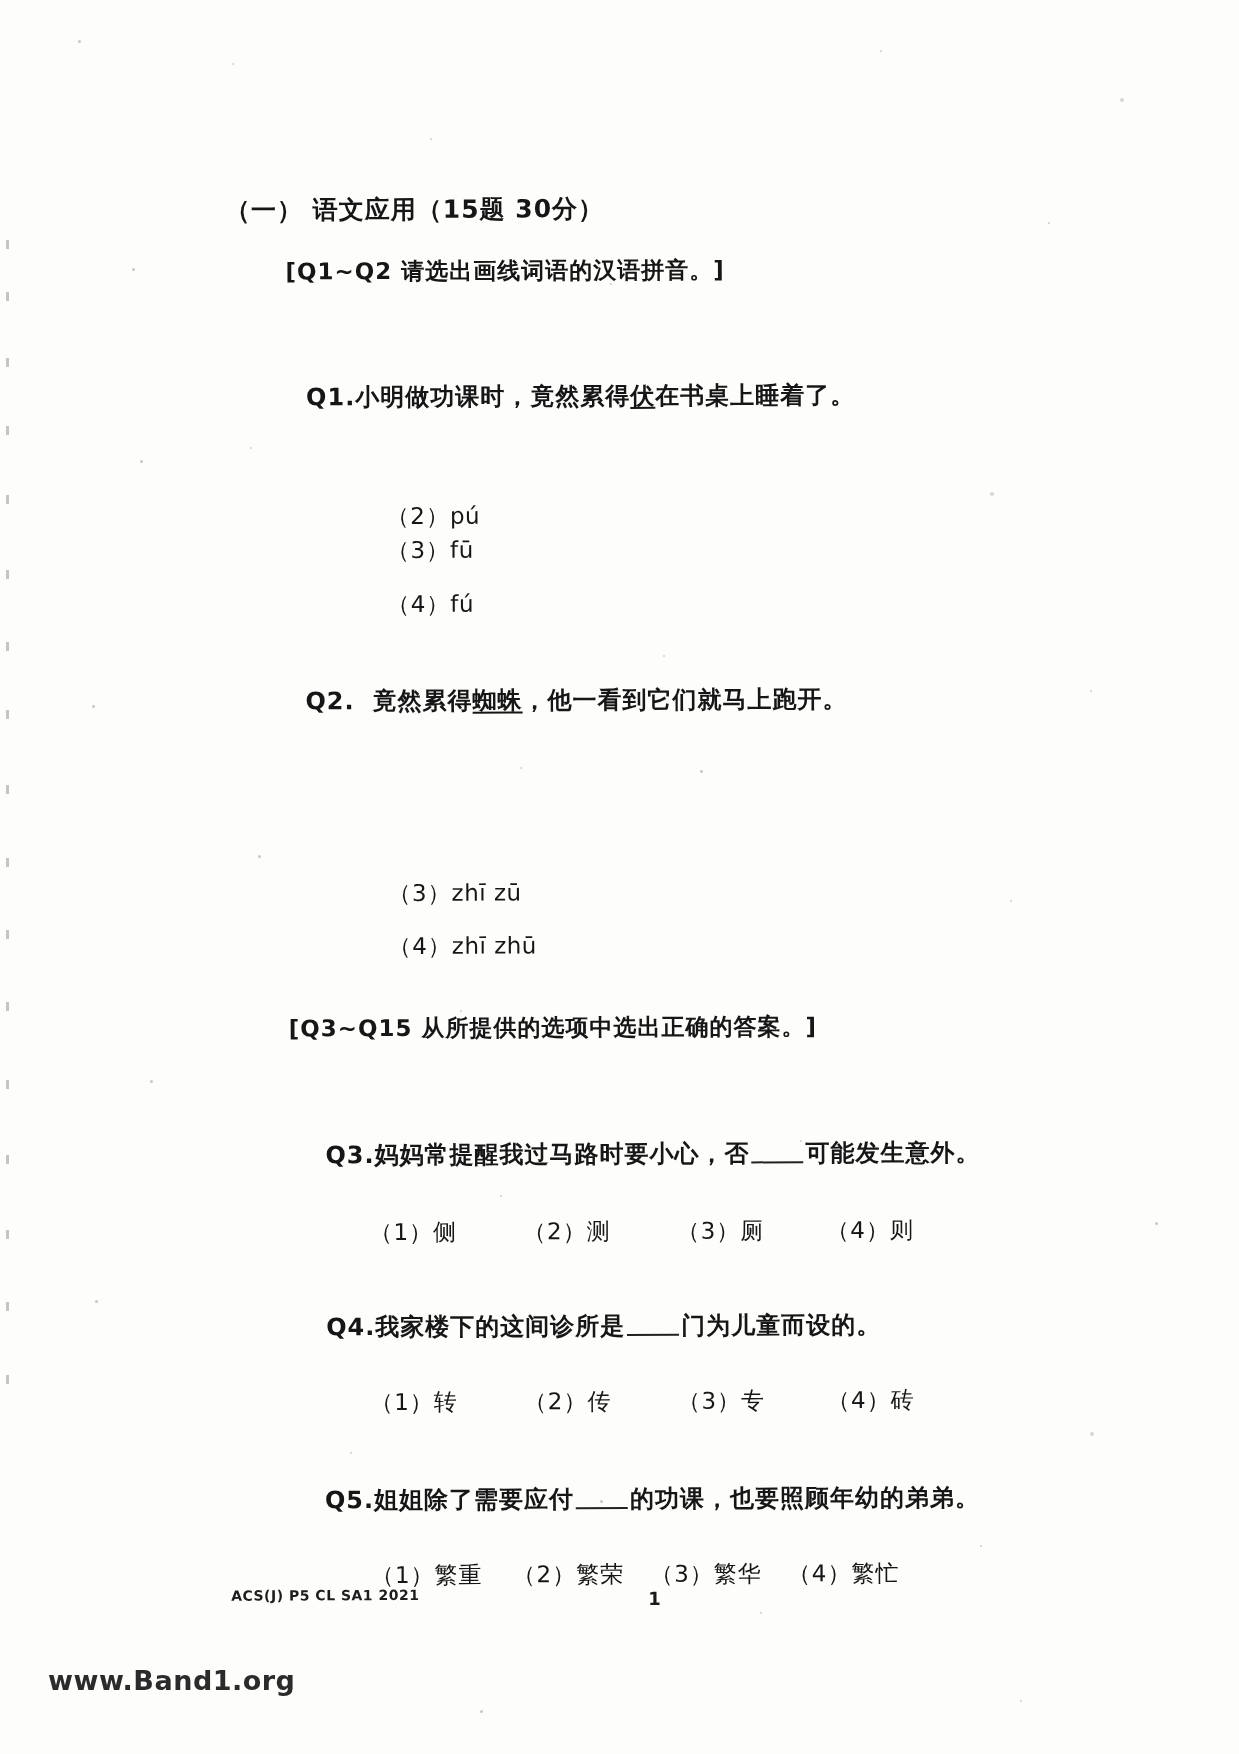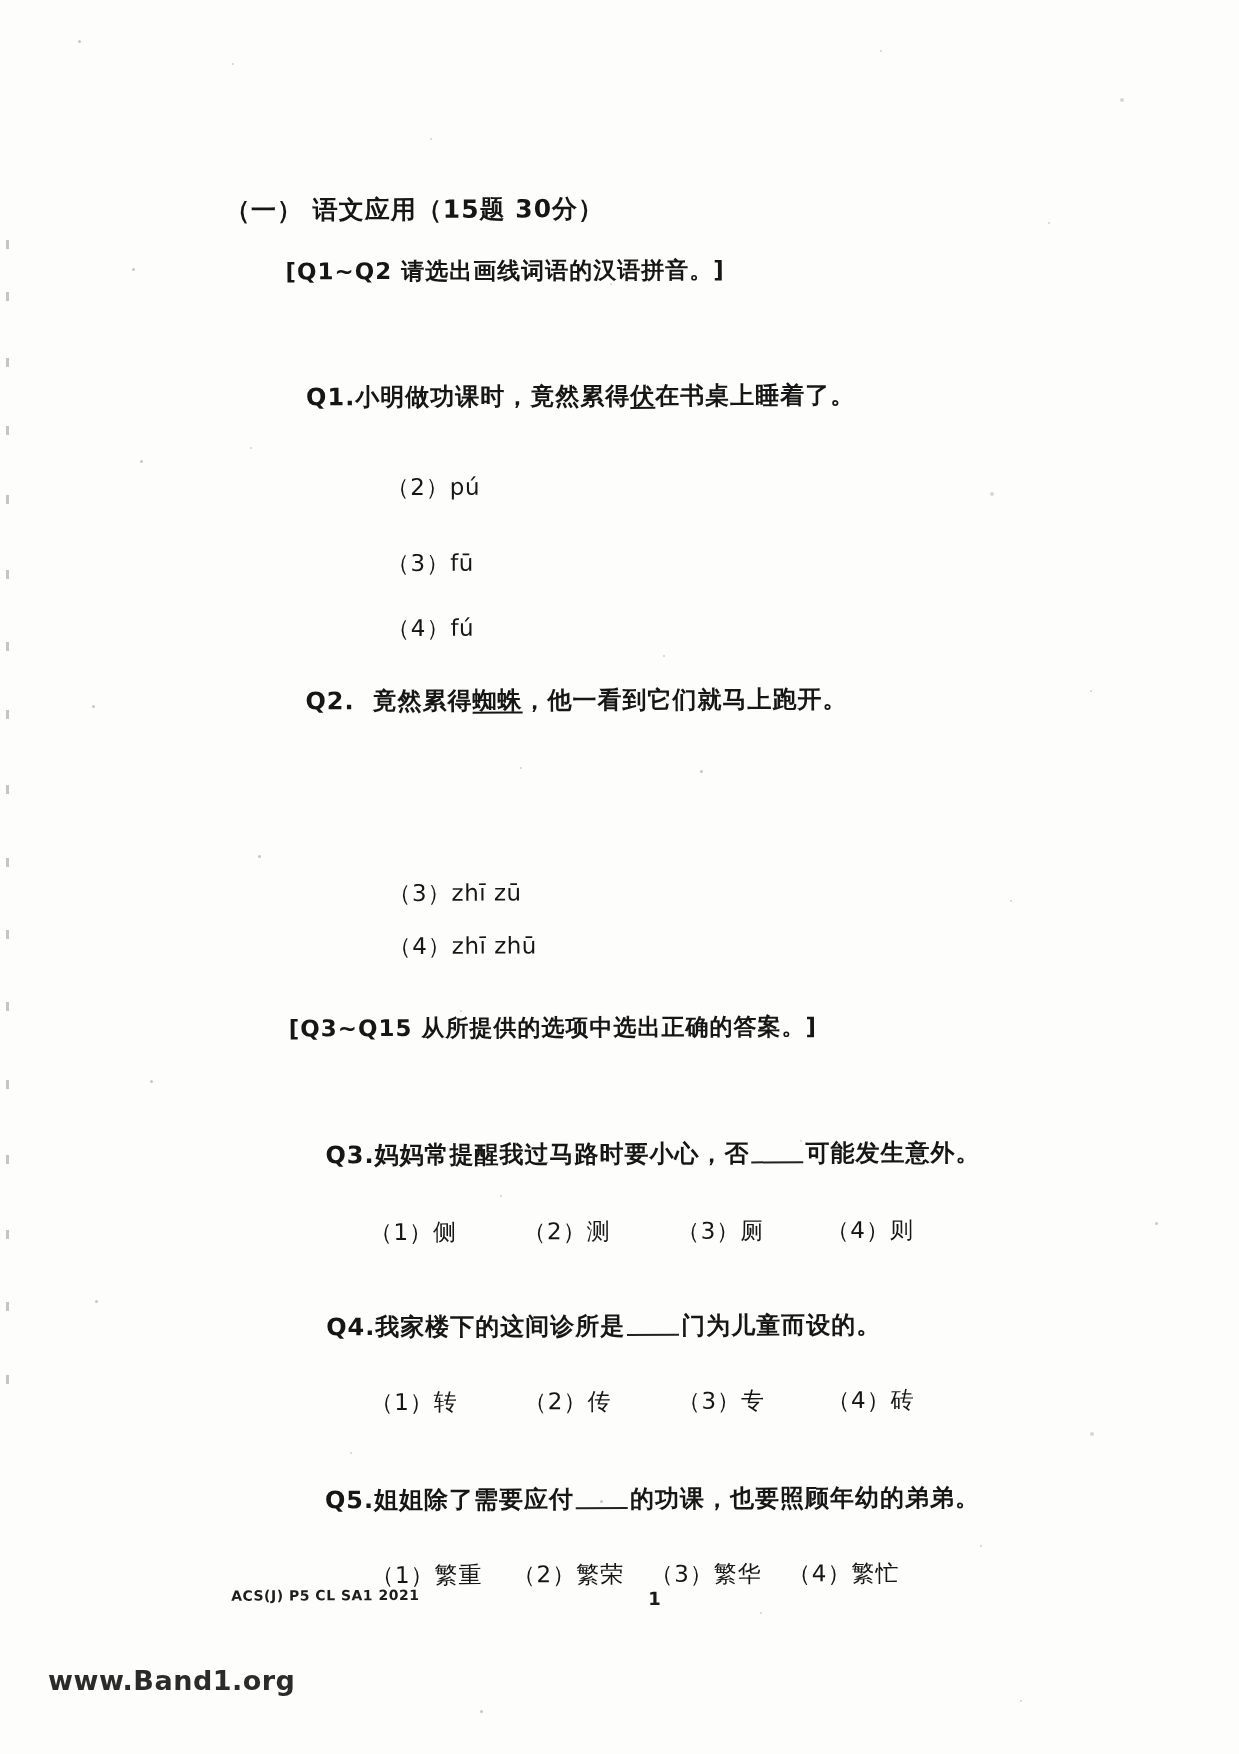--- a/index.html
+++ b/index.html
@@ -198,27 +198,27 @@
   <div class="content skew">
 
     <div class="line sec-title cjk" style="left:228px;top:192px">（一） 语文应用（15题 30分）</div>
 
     <div class="line instr cjk" style="left:288px;top:255px">[Q1~Q2 请选出画线词语的汉语拼音。]</div>
 
     <div class="line qtext cjk" style="left:252px;top:352px">
       <span>Q1.</span><span>小明做功课时，竟然累得</span><span class="underline-word">伏</span><span>在书桌上睡着了。</span>
     </div>
 
-    <div class="line opt cjk" style="left:338px;top:445px">
+    <div class="line opt cjk" style="left:338px;top:474px">
       <span>（2）</span><span class="opt-pin">pú</span>
     </div>
-    <div class="line opt cjk" style="left:338px;top:521px">
+    <div class="line opt cjk" style="left:338px;top:508px">
       <span>（3）</span><span class="opt-pin">fū</span>
     </div>
-    <div class="line opt cjk" style="left:338px;top:586px">
+    <div class="line opt cjk" style="left:338px;top:562px">
       <span>（4）</span><span class="opt-pin">fú</span>
     </div>
 
     <div class="line qtext cjk" style="left:250px;top:656px">
       <span>Q2.</span><span style="display:inline-block;width:18px"></span><span>竟然累得</span><span class="underline-word">蜘蛛</span><span>，他一看到它们就马上跑开。</span>
     </div>
 
     <div class="line opt cjk" style="left:338px;top:851px">
       <span>（3）</span><span class="opt-pin">zhī zū</span>
     </div>

